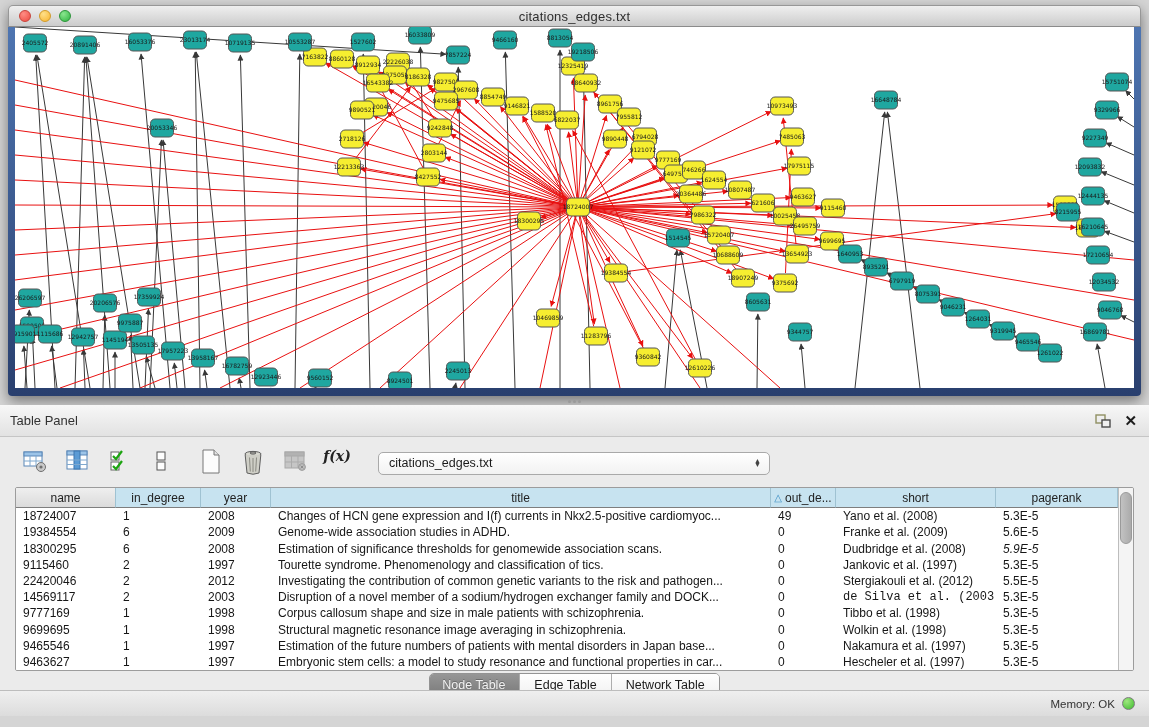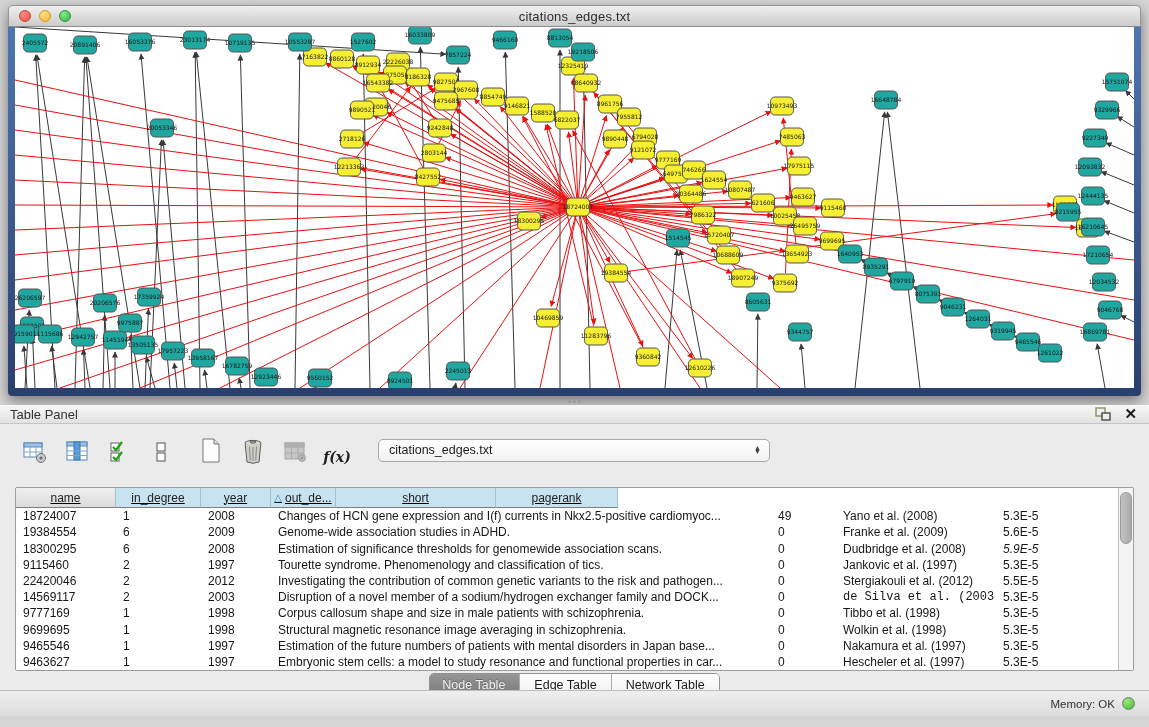--- a/index.html
+++ b/index.html
@@ -24,39 +24,39 @@
   .frame{height:369px;background:linear-gradient(#4E75B1,#293F6E);
     padding:0 7px 8px 7px;box-sizing:border-box;border-radius:0 0 4px 4px;}
   #graph-svg{display:block;background:#FFFFFF;width:1119px;height:361px;}
   .gnode-label{font-family:"DejaVu Sans",sans-serif;font-size:6px;fill:#1A1A1A;}
   
   #divider-handle{position:absolute;left:566px;top:399px;width:16px;height:5px;
     display:flex;gap:2px;align-items:center;justify-content:center;}
   #divider-handle i{width:3px;height:3px;background:#9A9A9A;border-radius:50%;display:block;}
   
   #table-panel{position:absolute;left:0;top:405px;width:1149px;height:296px;background:#EBEBEB;}
-  .tp-header{height:19px;background:linear-gradient(#F7F7F7,#E2E2E2);
+  .tp-header{height:32px;background:linear-gradient(#F7F7F7,#E2E2E2);
     border-bottom:1px solid #C5C5C5;display:flex;align-items:center;padding:0 10px;box-sizing:border-box;}
   .tp-header .tp-title{font-size:13px;color:#333;}
   .tp-header .spacer{flex:1;}
   .tp-float{width:18px;height:16px;margin-right:10px;cursor:pointer;}
   .tp-close{font-size:15px;font-weight:bold;color:#1C1C1C;line-height:14px;cursor:pointer;padding:0 2px;}
   .tp-toolbar{margin:9px 0 0 20px;display:flex;align-items:center;height:34px;}
-  .tbtn{width:30px;height:30px;margin-right:12px;display:flex;align-items:flex-end;justify-content:center;cursor:pointer;border-radius:4px;}
+  .tbtn{width:30px;height:30px;margin-right:12px;display:flex;align-items:flex-start;justify-content:center;cursor:pointer;border-radius:4px;}
   .fx{font-family:"DejaVu Serif",serif;font-style:italic;font-size:14px;color:#222;font-weight:bold;}
   .dropdown{width:392px;height:23px;background:linear-gradient(#FFFFFF,#F2F2F2);
     border:1px solid #A9A9A9;border-radius:5px;margin-left:14px;display:flex;align-items:center;
     padding:0 8px 0 10px;box-sizing:border-box;box-shadow:inset 0 1px 1px rgba(255,255,255,.8);cursor:pointer;}
   .dropdown .dval{flex:1;font-size:12.5px;color:#1A1A1A;}
   .dropdown .darrows{display:flex;flex-direction:column;line-height:4.5px;font-size:7px;color:#444;}
   
   .tp-tablewrap{position:absolute;left:15px;top:82px;width:1119px;height:184px;
     background:#fff;border:1px solid #9C9C9C;border-radius:2px;box-sizing:border-box;overflow:hidden;display:flex;}
   .tgrid{width:1102px;display:flex;flex-direction:column;}
-  .thead{display:flex;height:20px;flex:none;text-decoration:underline;}
+  .thead{display:flex;height:20px;flex:none;}
   .th{box-sizing:border-box;border-right:1px solid #9FC2D2;border-bottom:1px solid #7E7E7E;
     background:#C7E3F0;font-size:12px;color:#222;display:flex;align-items:center;justify-content:center;overflow:hidden;white-space:nowrap;cursor:pointer;}
   .th.gray{background:linear-gradient(#EFEFEF,#DBDBDB);}
   .th .sort{color:#3E8FC4;margin-right:3px;font-size:10px;}
   .tbody{flex:1;display:flex;flex-direction:column;}
   .tr{display:flex;flex:1;background:#fff;cursor:default;}
   .td{box-sizing:border-box;padding:0 4px 0 7px;font-size:12px;color:#161616;
     display:flex;align-items:center;white-space:nowrap;overflow:hidden;}
   .vscroll{width:15px;background:#F4F4F4;border-left:1px solid #BDBDBD;position:relative;}
   .vthumb{position:absolute;left:1px;top:4px;width:12px;height:52px;background:linear-gradient(90deg,#C2C2C2,#ABABAB);border-radius:6px;border:1px solid #9A9A9A;box-sizing:border-box;cursor:pointer;}
@@ -580,20 +580,23 @@
       <div class="thead" id="thead">
           <div class="th gray" style="width: 100px;">
             <span>name</span>
           </div>
           <div class="th" style="width: 85px;">
             <span>in_degree</span>
           </div>
           <div class="th" style="width: 70px;">
             <span>year</span>
           </div>
+          <div class="th" style="width: 500px;">
+            <span>title</span>
+          </div>
           <div class="th" style="width: 65px;">
             <span class="sort">△</span>
             <span>out_de...</span>
           </div>
           <div class="th" style="width: 160px;">
             <span>short</span>
           </div>
           <div class="th" style="width: 122px;">
             <span>pagerank</span>
           </div>

